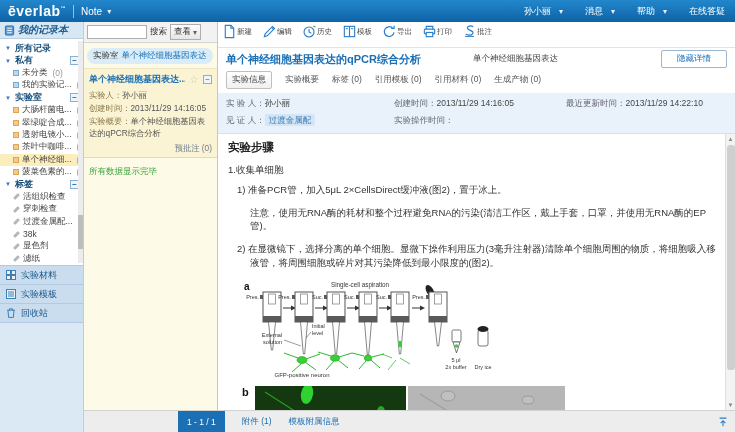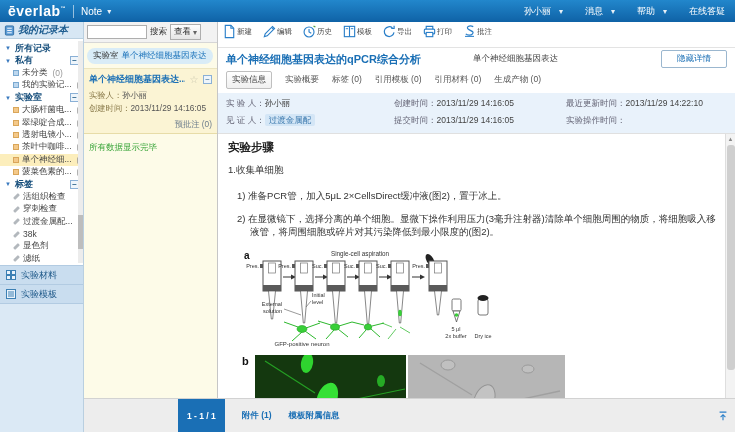--- a/index.html
+++ b/index.html
@@ -95,39 +95,39 @@
                   padding:2px 5px; border-radius:2px; color:#444; }
   .info-panel { flex:none; background:#e9f2fb; padding:5px 8px 6px;
                 display:grid; grid-template-columns:168px 172px 1fr; row-gap:5px; font-size:8.5px; }
   .ip-label { color:#667; }
   .ip-value { color:#444; }
   .witness-chip { background:#d4e6f6; color:#3a78ad; padding:1px 4px; border-radius:2px; cursor:pointer; }
   .content { flex:1; position:relative; overflow:hidden; border-top:1px solid #e0e0e0;
              padding:6px 16px 0 10px; }
   .section-title { font-size:11.5px; font-weight:bold; color:#222; margin-bottom:8px;font-family:Liberation Mono, monospace; }
   .para { font-size:9.5px; line-height:1.45; color:#333; }
-  .step { padding-left:22px; text-indent:-13px; margin-top:12px; }
+  .step { padding-left:22px; text-indent:-13px; margin-top:6px; }
   .note { padding-left:22px; margin:9px 0; }
   .step2 { margin-top:9px; }
   .figure { margin:10px 0 0 14px; }
   .fig-b { display:flex; margin-top:4px; }
   .fig-b-label { width:13px; font-weight:bold; font-size:11px; color:#111; }
   .b-grid { display:grid; grid-template-columns:151px 157px; grid-auto-rows:86px; gap:2px; }
   .b-cell { overflow:hidden; }
   .vscroll { position:absolute; right:0; top:0; bottom:0; width:10px;
              background:#f3f3f3; border-left:1px solid #dedede; }
   .vs-arrow { height:10px; font-size:6px; color:#888; text-align:center; line-height:10px; }
   .vs-arrow.bottom { position:absolute; bottom:0; left:0; right:0; }
   .vs-thumb { position:absolute; top:11px; left:1px; width:8px; height:225px;
               background:#cfcfcf; border-radius:3px; }
 
   
-  .bottombar { position:absolute; left:84px; right:0; bottom:0; height:34px;
+  .bottombar { position:absolute; left:84px; right:0; bottom:0; height:22px;
                background:#ededed; border-top:1px solid #d2d2d2;
-               display:flex; align-items:center;font-weight:bold; }
+               display:flex; align-items:center; }
   .pager-badge { margin-left:94px; height:100%; background:#1a6fb5; color:#fff;
                  font-size:8.5px; display:flex; align-items:center; padding:0 9px; }
   .bb-link { color:#1a6fb5; font-size:8.5px; margin-left:17px; cursor:pointer; }
   .back-top { margin-left:auto; margin-right:6px; cursor:pointer; display:flex; }
 
   
   .flbl { font-size:5.5px; fill:#333; }
   .dlbl { font-size:6px; fill:#333; }
   .ttl  { font-size:6.3px; fill:#333; }
   .plbl { font-size:10px; font-weight:bold; fill:#111; }
@@ -269,20 +269,26 @@
     </div>
     <div class="bn-row">
       <svg width="12" height="12" viewBox="0 0 12 12">
           <rect x="1.5" y="1.5" width="9" height="9" fill="#eaf3fb" stroke="#3c80b4"></rect>
           <line x1="3" y1="4" x2="9" y2="4" stroke="#3c80b4"></line>
           <line x1="3" y1="6" x2="9" y2="6" stroke="#3c80b4"></line>
           <line x1="3" y1="8" x2="9" y2="8" stroke="#3c80b4"></line>
         </svg>
       <span>实验模板</span>
     </div>
+    <div class="bn-row">
+      <svg width="12" height="12" viewBox="0 0 12 12">
+          <path d="M2 3.2 h8 M4.5 3.2 V1.8 h3 v1.4 M3 3.2 l0.6 7.2 h4.8 L9 3.2" fill="none" stroke="#3c80b4" stroke-width="1"></path>
+        </svg>
+      <span>回收站</span>
+    </div>
   </div>
   <div class="sb-filler"></div>
 </aside>
 
 <section class="listpane">
   <div class="search-row">
     <input class="search-input" style="">
     <button class="btn-search">搜索</button>
     <button class="btn-view">
         <span>查看</span>
@@ -295,20 +301,21 @@
     </span>
   </div>
   <div class="card">
     <div class="card-head">
       <span class="card-title">单个神经细胞基因表达...</span>
       <span class="card-star">☆</span>
       <span class="collapse-box">−</span>
     </div>
     <div class="card-field"><span class="fl">实验人：</span><span class="fv">孙小丽</span></div>
     <div class="card-field"><span class="fl">创建时间：</span><span class="fv">2013/11/29 14:16:05</span></div>
+    <div class="card-field wrap"><span class="fl">实验概要：</span><span class="fv">单个神经细胞基因表达的qPCR综合分析</span></div>
     <div class="note-link">预批注 (0)</div>
   </div>
   <div class="end-msg">所有数据显示完毕</div>
 </section>
 
 <section class="main">
   <div class="toolbar">
     <button class="tool">
       <svg width="15" height="15" viewBox="0 0 16 16">
           <path d="M3.5 1.5 h6 l3 3 v10 h-9 z" fill="none" stroke="#2a7fc9" stroke-width="1.2"></path>
@@ -377,28 +384,28 @@
     <span class="tab">引用模板 (0)</span>
     <span class="tab">引用材料 (0)</span>
     <span class="tab">生成产物 (0)</span>
   </div>
 
   <div class="info-panel">
     <div><span class="ip-label">实 验 人：</span><span class="ip-value">孙小丽</span></div>
     <div><span class="ip-label">创建时间：</span><span class="ip-value">2013/11/29 14:16:05</span></div>
     <div><span class="ip-label">最近更新时间：</span><span class="ip-value">2013/11/29 14:22:10</span></div>
     <div><span class="ip-label">见 证 人：</span><span class="witness-chip">过渡金属配</span></div>
-    <div><span class="ip-label">提交时间：</span><span class="ip-value">2013/11/29 14:16:05</span></div>
     <div><span class="ip-label">实验操作时间：</span></div>
   </div>
 
   <div class="content">
     <div class="section-title">实验步骤</div>
     <div class="para">1.收集单细胞</div>
     <div class="para step">1) 准备PCR管，加入5μL 2×CellsDirect缓冲液(图2)，置于冰上。</div>
+    <div class="para note">注意，使用无RNA酶的耗材和整个过程避免RNA的污染(清洁工作区，戴上手套，口罩，并使用无RNA酶的EP管)。</div>
     <div class="para step step2">2) 在显微镜下，选择分离的单个细胞。显微下操作利用压力(3毫升注射器)清除单个细胞周围的物质，将细胞吸入移液管，将周围细胞或碎片对其污染降低到最小限度的(图2)。</div>
 
     <div class="figure">
       
       <svg width="330" height="100" viewBox="0 0 330 100">
         <text x="2" y="10" class="plbl">a</text>
         <text x="118" y="7" class="ttl" text-anchor="middle">Single-cell aspiration</text>
 
         <g>
           <rect x="21" y="12" width="18" height="30" fill="#fff" stroke="#555"></rect>

